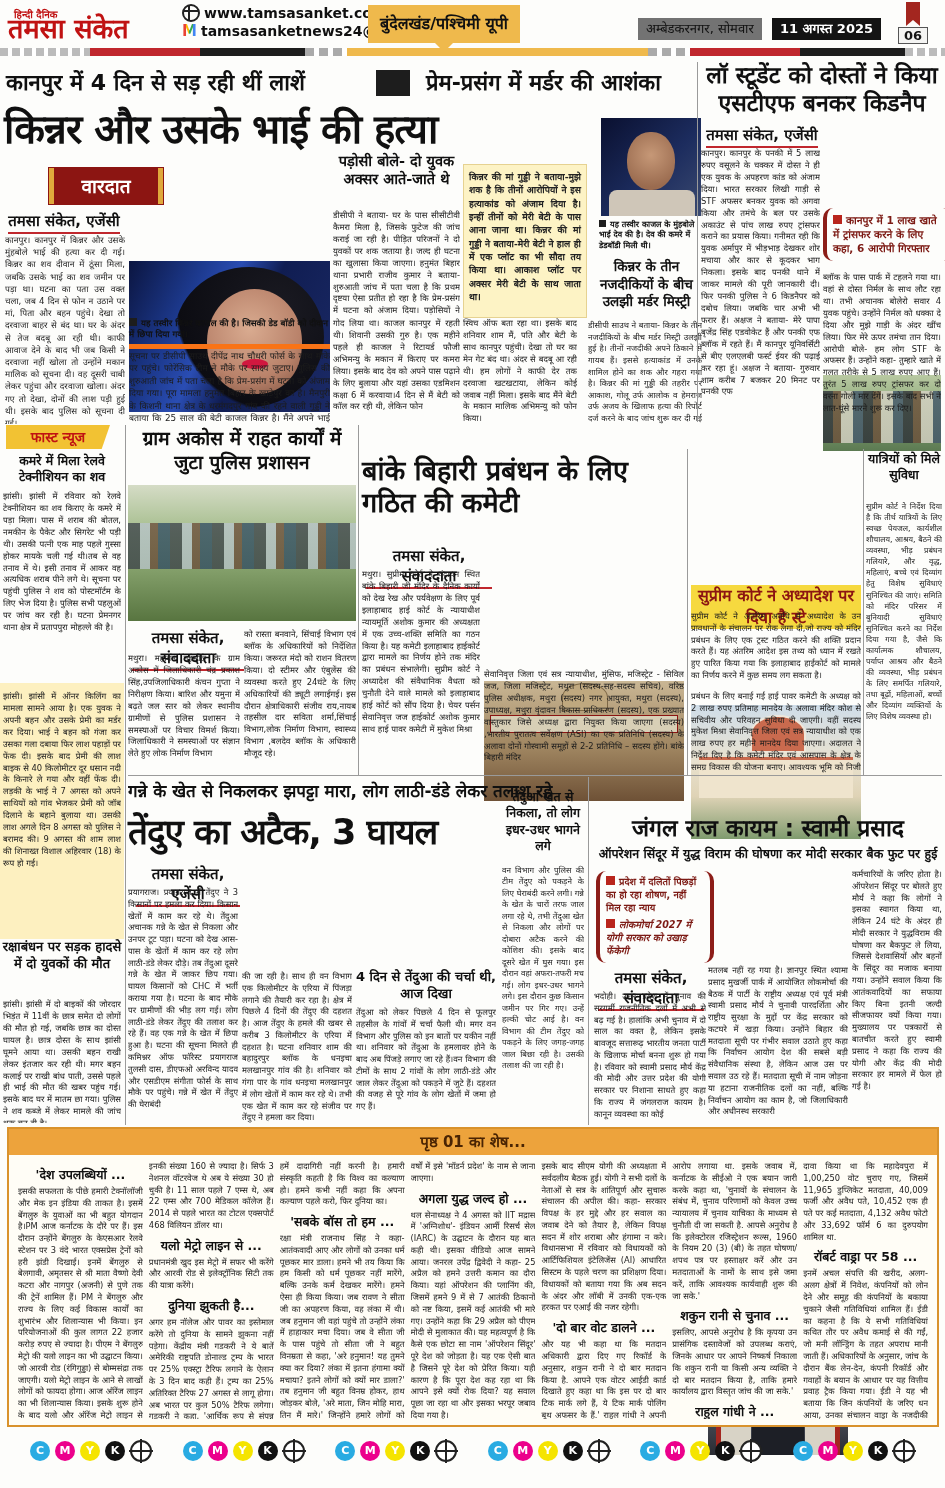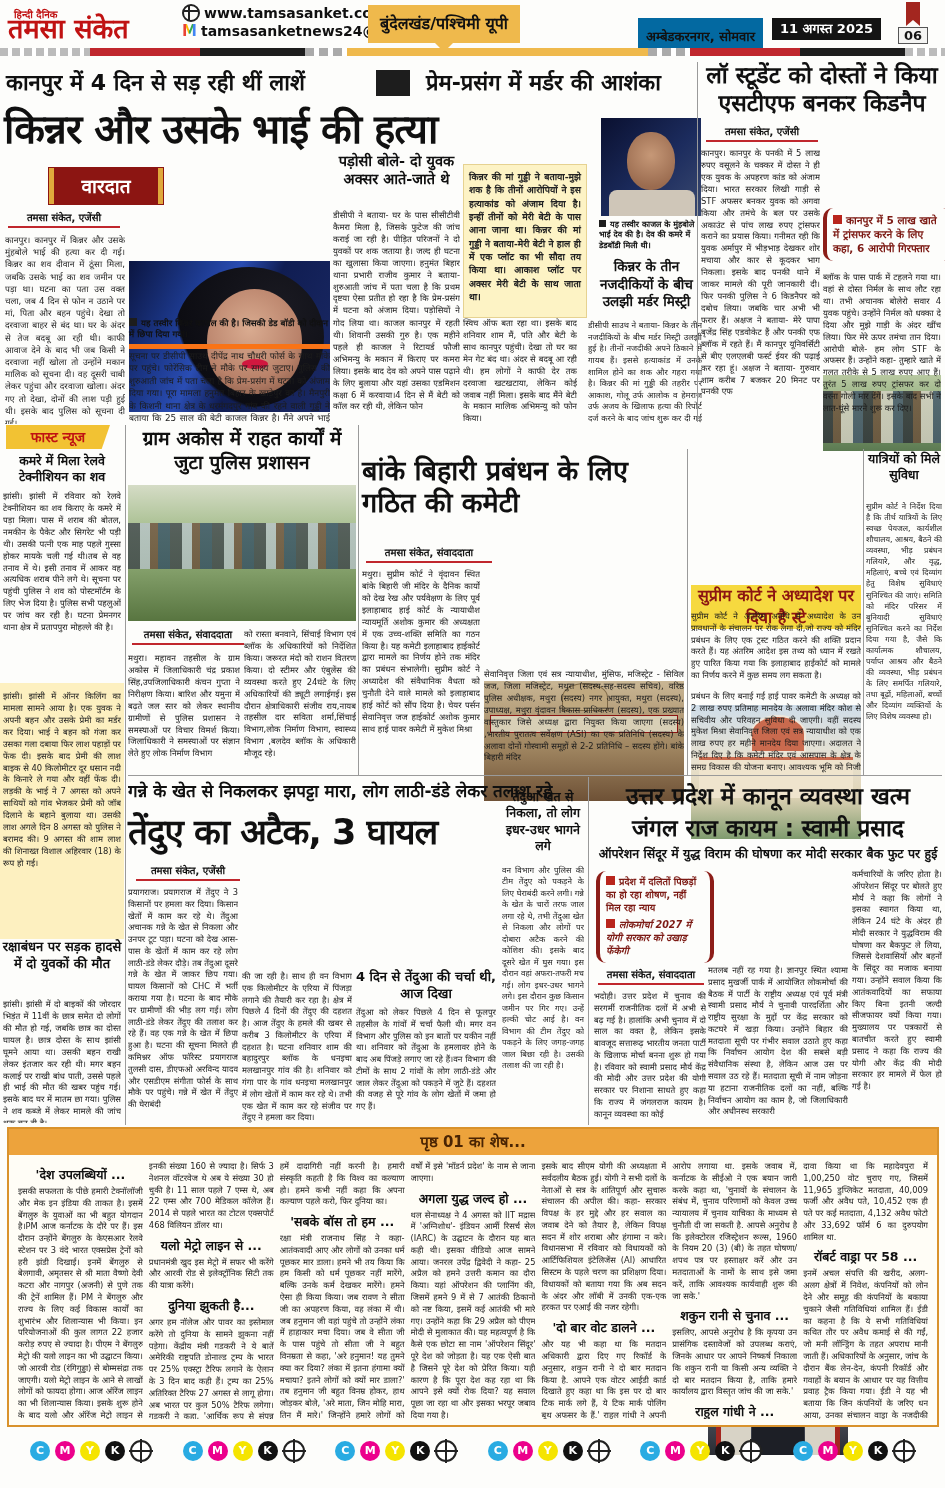--- a/index.html
+++ b/index.html
@@ -1,40 +1,40 @@
 <!DOCTYPE html>
 <html><head>
 <meta charset="utf-8">
 <style>
   html,body{margin:0;padding:0;background:#e8e8e8;}
   #page{position:relative;width:945px;height:1488px;background:#fdfdfb;overflow:hidden;
         font-family:"DejaVu Sans","Liberation Sans",sans-serif;color:#151515;}
   .abs{position:absolute;}
   .txt{font-size:8.6px;line-height:1.42;text-align:justify;overflow:hidden;color:#1c1c1c;}
-  .byline{font-weight:bold;font-size:10px;text-align:center;color:#111;
+  .byline{font-weight:bold;font-size:15px;text-align:center;color:#111;
           border-bottom:2px solid #c0272d;padding-bottom:2px;}
   .hl{font-weight:bold;color:#101010;}
   .cap{font-size:8.6px;font-weight:bold;line-height:1.3;color:#111;}
   .sq{display:inline-block;width:8px;height:8px;background:#1d1d1d;margin-right:4px;}
   .vr{width:1px;background:#9a9a9a;}
   .hr{height:1px;background:#9a9a9a;}
   
   .tagline{color:#c01212;font-size:10px;font-weight:bold;}
   .mastname{color:#c01212;font-size:27px;font-weight:bold;line-height:1;}
   .crow{font-size:14px;font-weight:bold;color:#101010;display:flex;align-items:center;gap:4px;}
   .globe{display:inline-block;width:14px;height:14px;border:2px solid #222;border-radius:50%;position:relative;}
   .globe i{position:absolute;left:0;right:0;top:4px;height:2px;background:#222;}
   .globe b{position:absolute;top:0;bottom:0;left:4px;width:2px;background:#222;}
   .gmailM{color:#ea4335;font-weight:bold;font-size:15px;
           background:linear-gradient(90deg,#ea4335 25%,#fbbc05 25% 50%,#34a853 50% 75%,#4285f4 75%);
           -webkit-background-clip:text;background-clip:text;-webkit-text-fill-color:transparent;}
   .ribbon{background:#efb94c;text-align:center;font-weight:bold;font-size:16px;line-height:38px;color:#111;}
   .ribbon .notch{position:absolute;left:50%;bottom:-9px;margin-left:-9px;width:0;height:0;
       border-left:9px solid transparent;border-right:9px solid transparent;border-top:9px solid #efb94c;}
-  .locbox{background:#0369a1;color:#111;font-weight:bold;font-size:13px;line-height:22px;padding:8px 8px;}
+  .locbox{background:#737373;color:#111;font-weight:normal;font-size:13px;line-height:22px;padding:0 8px;}
   .datebox{background:#141414;color:#fff;font-weight:bold;font-size:13px;line-height:22px;padding:0 8px;}
   .pgbox{width:28px;text-align:center;border:1px solid #555;background:#f4f4f2;font-weight:bold;font-size:13px;}
   .bmark{width:14px;height:18px;background:#a3261f;margin:0 auto;position:relative;}
   .bmark:after{content:"";position:absolute;left:0;top:18px;border-left:7px solid #a3261f;
       border-right:7px solid #a3261f;border-bottom:6px solid transparent;}
   .strip{display:flex;height:8px;}
   .strip span{display:block;height:8px;}
   
   .vardaat{background:#8c1512;border-left:5px solid #e0a93c;border-right:5px solid #e0a93c;
      box-shadow:0 0 0 1px #8c1512;color:#fff;font-weight:bold;font-size:19px;text-align:center;line-height:36px;}
@@ -190,21 +190,21 @@
 
     <div class="abs vr" style="left:697px;top:2px;height:360px;"></div>
 
     <div class="abs hl" style="left:702px;top:2px;width:240px;font-size:23px;text-align:center;line-height:1.2;">लॉ स्टूडेंट को दोस्तों ने किया एसटीएफ बनकर किडनैप</div>
     <div class="abs byline" style="left:706px;top:64px;width:112px;">तमसा संकेत, एजेंसी</div>
     <div class="abs txt" style="left:701px;top:88px;width:119px;height:274px;font-size:8.4px;">कानपुर। कानपुर के पनकी में 5 लाख रुपए वसूलने के चक्कर में दोस्त ने ही एक युवक के अपहरण कांड को अंजाम दिया। भारत सरकार लिखी गाड़ी से STF अफसर बनकर युवक को अगवा किया और तमंचे के बल पर उसके अकाउंट से पांच लाख रुपए ट्रांसफर कराने का प्रयास किया। गनीमत रही कि युवक अर्मापुर में भीड़भाड़ देखकर शोर मचाया और कार से कूदकर भाग निकला। इसके बाद पनकी थाने में जाकर मामले की पूरी जानकारी दी। फिर पनकी पुलिस ने 6 किडनैपर को दबोच लिया। जबकि चार अभी भी फरार हैं। अक्षज ने बताया- मेरे पापा बृजेंद्र सिंह एडवोकेट हैं और पनकी एफ ब्लॉक में रहते हैं। मैं कानपुर यूनिवर्सिटी से बीए एलएलबी फर्स्ट ईयर की पढ़ाई कर रहा हूं। अक्षज ने बताया- गुरुवार शाम करीब 7 बजकर 20 मिनट पर पनकी एफ</div>
     <div class="abs ph ph-group" style="left:823px;top:66px;width:118px;height:76px;">
         <span class="ppl"></span>
       </div>
     <div class="abs redbox" style="left:823px;top:148px;width:110px;">
-      <span class="rsq"></span><span>कानपुर में 5 लाख खाते में ट्रांसफर करने के लिए कहा, 6 आरोपी गिरफ्तार</span>
+      <span class="rsq"></span><span>कानपुर में 1 लाख खाते में ट्रांसफर करने के लिए कहा, 6 आरोपी गिरफ्तार</span>
     </div>
     <div class="abs txt" style="left:823px;top:212px;width:118px;height:150px;font-size:8.4px;">ब्लॉक के पास पार्क में टहलने गया था। वहां से दोस्त निर्मल के साथ लौट रहा था। तभी अचानक बोलेरो सवार 4 युवक पहुंचे। उन्होंने निर्मल को धक्का दे दिया और मुझे गाड़ी के अंदर खींच लिया। फिर मेरे ऊपर तमंचा तान दिया। आरोपी बोले- हम लोग STF के अफसर हैं। उन्होंने कहा- तुम्हारे खाते में गलत तरीके से 5 लाख रुपए आए हैं। तुरंत 5 लाख रुपए ट्रांसफर कर दो वरना गोली मार देंगे। इसके बाद सभी ने लात-घूंसे मारने शुरू कर दिए।</div>
   </div>
 
   <div class="abs" style="left:0;top:425px;width:758px;height:700px;">
 
     <div class="abs" style="left:0;top:0;width:126px;height:700px;">
       <div class="abs fastnews" style="left:6px;top:0;width:104px;">फास्ट न्यूज</div>
       <div class="abs hl" style="left:2px;top:28px;width:120px;font-size:12.5px;text-align:center;line-height:1.3;">कमरे में मिला रेलवे टेक्नीशियन का शव</div>
       <div class="abs txt" style="left:3px;top:66px;width:118px;height:188px;font-size:8.4px;">झांसी। झांसी में रविवार को रेलवे टेक्नीशियन का शव किराए के कमरे में पड़ा मिला। पास में शराब की बोतल, नमकीन के पैकेट और सिगरेट भी पड़ी थी। उसकी पत्नी एक माह पहले गुस्सा होकर मायके चली गई थी।तब से वह तनाव में थे। इसी तनाव में आकर वह अत्यधिक शराब पीने लगे थे। सूचना पर पहुंची पुलिस ने शव को पोस्टमॉर्टम के लिए भेज दिया है। पुलिस सभी पहलुओं पर जांच कर रही है। घटना प्रेमनगर थाना क्षेत्र में प्रतापपुरा मोहल्ले की है।</div>
@@ -260,21 +260,20 @@
         <span class="ring" style="position:absolute;left:34px;top:26px;width:26px;height:26px;"></span>
       </span>
     </div>
     <div class="abs txt" style="left:242px;top:546px;width:110px;height:152px;font-size:8.3px;">की जा रही है। साथ ही वन विभाग एक किलोमीटर के एरिया में पिंजड़ा लगाने की तैयारी कर रहा है। क्षेत्र में पिछले 4 दिनों की तेंदुए की दहशत है। आज तेंदुए के हमले की खबर से करीब 3 किलोमीटर के एरिया में दहशत है। घटना शनिवार शाम की बहादुरपुर ब्लॉक के धनइचा मलखानपुर गांव की है। शनिवार को गंगा पार के गांव धनइचा मलखानपुर में लोग खेतों में काम कर रहे थे। तभी एक खेत में काम कर रहे संजीव पर तेंदुए ने हमला कर दिया।</div>
     <div class="abs hl" style="left:356px;top:544px;width:140px;font-size:13px;text-align:center;line-height:1.3;">4 दिन से तेंदुआ की चर्चा थी, आज दिखा</div>
     <div class="abs txt" style="left:356px;top:582px;width:140px;height:116px;font-size:8.3px;">तेंदुआ को लेकर पिछले 4 दिन से फूलपुर तहसील के गांवों में चर्चा फैली थी। मगर वन विभाग और पुलिस को इन बातों पर यकीन नहीं था। शनिवार को तेंदुआ के हमलावर होने के बाद अब पिंजड़े लगाए जा रहे हैं।वन विभाग की टीमों के साथ 2 गांवों के लोग लाठी-डंडे और जाल लेकर तेंदुआ को पकड़ने में जुटे हैं। दहशत की वजह से पूरे गांव के लोग खेतों में जमा हो गए हैं।</div>
     <div class="abs hl" style="left:502px;top:364px;width:82px;font-size:12.5px;text-align:center;line-height:1.3;">तेंदुआ खेत से निकला, तो लोग इधर-उधर भागने लगे</div>
     <div class="abs txt" style="left:502px;top:440px;width:82px;height:258px;font-size:8.1px;">वन विभाग और पुलिस की टीम तेंदुए को पकड़ने के लिए घेराबंदी करने लगी। गन्ने के खेत के चारों तरफ जाल लगा रहे थे, तभी तेंदुआ खेत से निकला और लोगों पर दोबारा अटैक करने की कोशिश की। इसके बाद दूसरे खेत में घुस गया। इस दौरान वहां अफरा-तफरी मच गई। लोग इधर-उधर भागने लगे। इस दौरान कुछ किसान जमीन पर गिर गए। उन्हें हल्की चोट आई है। वन विभाग की टीम तेंदुए को पकड़ने के लिए जगह-जगह जाल बिछा रही है। उसकी तलाश की जा रही है।</div>
     <div class="abs vr" style="left:588px;top:352px;height:348px;"></div>
 
-    <div class="abs hl" style="left:592px;top:354px;width:352px;font-size:23px;text-align:center;white-space:nowrap;">उत्तर प्रदेश में कानून व्यवस्था खत्म</div>
     <div class="abs hl" style="left:592px;top:386px;width:352px;font-size:23px;text-align:center;white-space:nowrap;">जंगल राज कायम : स्वामी प्रसाद</div>
     <div class="abs hl" style="left:592px;top:420px;width:352px;font-size:12.5px;text-align:center;">ऑपरेशन सिंदूर में युद्ध विराम की घोषणा कर मोदी सरकार बैक फुट पर हुई</div>
     <div class="abs redbox" style="left:596px;top:446px;width:98px;font-size:9.6px;">
       <div><span class="rsq"></span><span>प्रदेश में दलितों पिछड़ों का हो रहा शोषण, नहीं मिल रहा न्याय</span></div>
       <div style="margin-top:4px;font-style:italic;"><span class="rsq"></span><span>लोकमोर्चा 2027 में योगी सरकार को उखाड़ फेंकेगी</span></div>
     </div>
     <div class="abs byline" style="left:598px;top:542px;width:106px;">तमसा संकेत, संवाददाता</div>
     <div class="abs txt" style="left:594px;top:566px;width:112px;height:132px;font-size:8.3px;">भदोही। उत्तर प्रदेश में चुनाव की सरगर्मी राजनीतिक दलों में अभी से बढ़ गई है। हालांकि अभी चुनाव में दो साल का वक्त है, लेकिन इसके बावजूद सत्तारूढ़ भारतीय जनता पार्टी के खिलाफ मोर्चा बनना शुरू हो गया है। रविवार को स्वामी प्रसाद मौर्य केंद्र की मोदी और उत्तर प्रदेश की योगी सरकार पर निशाना साधते हुए कहा कि राज्य में जंगलराज कायम है। कानून व्यवस्था का कोई</div>
     <div class="abs ph ph-swami" style="left:708px;top:442px;width:140px;height:92px;">
       <span class="sash"></span>

